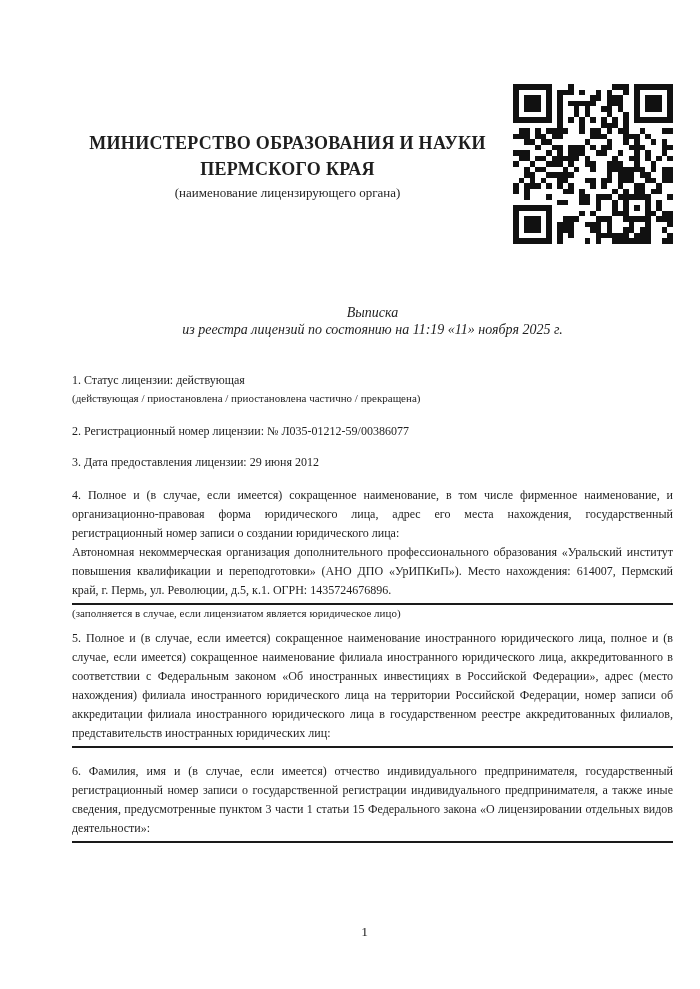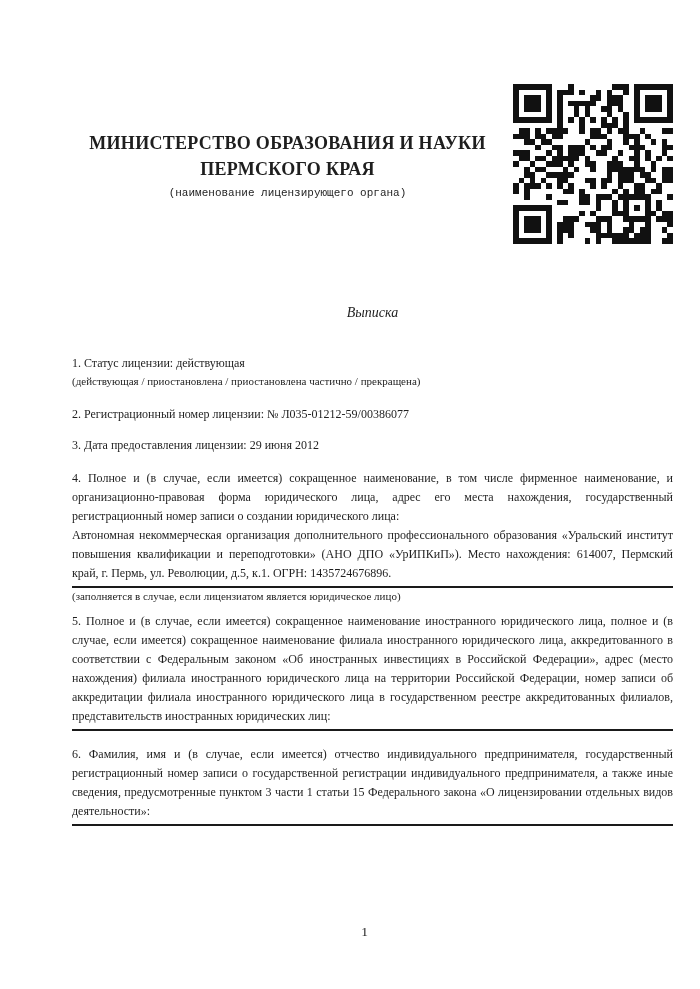--- a/index.html
+++ b/index.html
@@ -5,21 +5,21 @@
   html,body{margin:0;padding:0;background:#fff;}
   .page{
     position:relative;width:700px;height:989px;background:#ffffff;overflow:hidden;
     font-family:"Liberation Serif","DejaVu Serif",serif;color:#1e1e1e;
   }
   .content{position:absolute;left:72px;top:0;width:601px;}
   
   .header-row{display:flex;align-items:flex-start;margin-top:84px;}
   .ministry{flex:1;text-align:center;padding:46px 10px 0 0;}
   .ministry-name{font-weight:bold;font-size:18px;line-height:26px;letter-spacing:.3px;}
-  .ministry-caption{font-size:11px;line-height:14px;margin-top:4px;font-family:Liberation Mono, monospace;}
+  .ministry-caption{font-size:13px;line-height:14px;margin-top:4px;}
   .qr{width:160px;height:160px;flex:none;}
   
   .doc-title{margin-top:60px;text-align:center;font-size:14px;line-height:17px;font-style:italic;}
   
   .para{font-size:12px;line-height:19px;}
   .just{text-align:justify;}
   .mt33{margin-top:33px;} .mt24{margin-top:24px;} .mt17{margin-top:17px;}
   .mt14{margin-top:14px;} .mt12{margin-top:12px;} .mt9{margin-top:9px;}
   .rule{border-top:2px solid #1a1a1a;margin-top:3px;height:0;}
   .caption-row{width:533px;text-align:left;font-size:11px;line-height:13px;margin-top:2px;}
@@ -450,20 +450,21 @@
             <rect x="22" y="28" width="1" height="1"></rect>
             <rect x="23" y="28" width="1" height="1"></rect>
             <rect x="24" y="28" width="1" height="1"></rect>
             <rect x="27" y="28" width="1" height="1"></rect>
             <rect x="28" y="28" width="1" height="1"></rect>
           </svg></div>
     </div>
 
     <div class="doc-title">
       <div>Выписка</div>
+      <div>из реестра лицензий по состоянию на 11:19 «11» ноября 2025 г.</div>
     </div>
 
     <div class="para mt33">1. Статус лицензии: действующая</div>
     <div class="caption-row">(действующая / приостановлена / приостановлена частично / прекращена)</div>
 
     <div class="para mt17">2. Регистрационный номер лицензии: № Л035-01212-59/00386077</div>
 
     <div class="para mt12">3. Дата предоставления лицензии: 29 июня 2012</div>
 
     <div class="para just mt14">4. Полное и (в случае, если имеется) сокращенное наименование, в том числе фирменное наименование, и организационно-правовая форма юридического лица, адрес его места нахождения, государственный регистрационный номер записи о создании юридического лица:</div>

